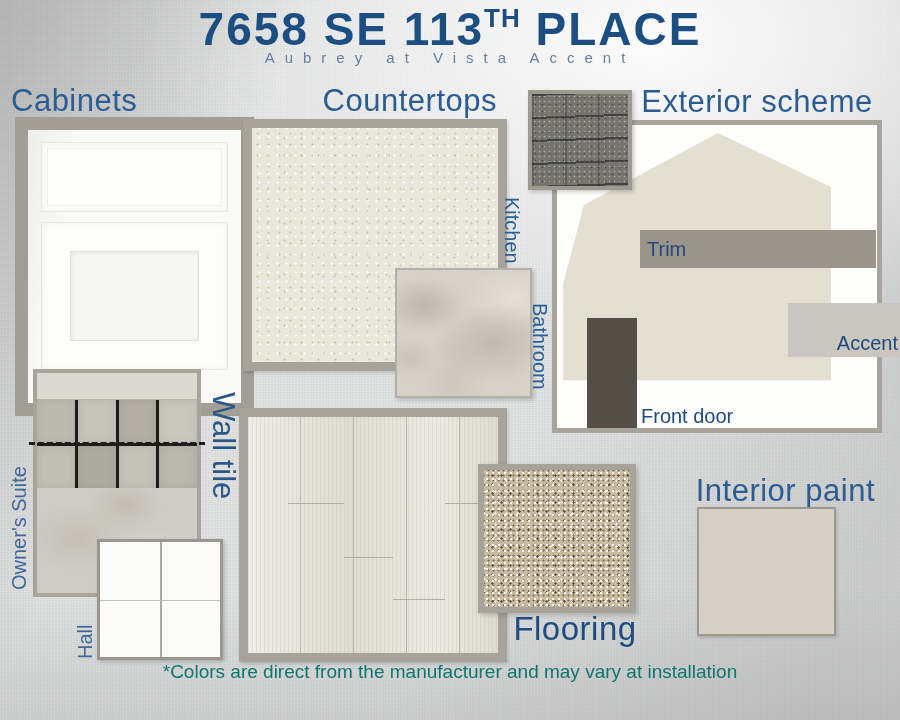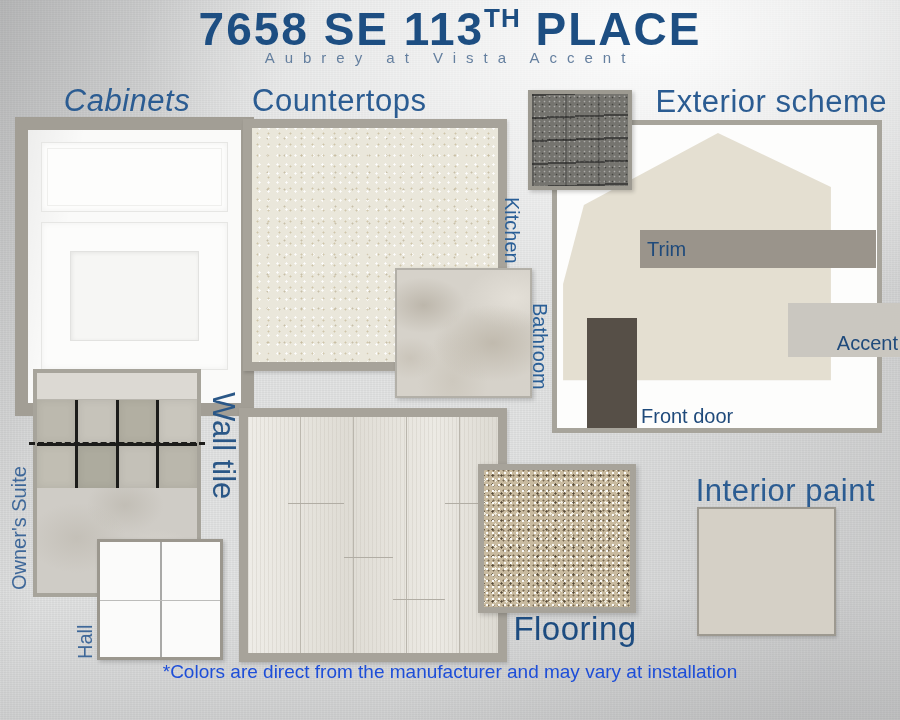--- a/index.html
+++ b/index.html
@@ -17,21 +17,21 @@
   .abs{position:absolute;}
   
   .title{top:2px;left:0;width:900px;text-align:center;color:#1d4e82;font-size:46px;font-weight:bold;letter-spacing:2px;}
   .title sup{font-size:26px;vertical-align:18px;letter-spacing:1px;}
   .subtitle{top:49px;left:0;width:900px;text-align:center;color:#647f9f;font-size:15px;letter-spacing:10px;}
   .heading{color:#2b5c92;font-size:31px;letter-spacing:0.5px;white-space:nowrap;}
   .small-label{color:#1f4a7b;font-size:20px;white-space:nowrap;}
   .vlabel{position:absolute;transform-origin:0 0;font-size:20px;color:#3f6899;white-space:nowrap;}
   .rot-cw{transform:rotate(90deg);}
   .rot-ccw{transform:rotate(-90deg);}
-  .footnotes{top:662px;left:0;width:900px;text-align:center;color:#1d4ed8;font-size:19px;line-height:19px;}
+  .footnotes{top:662px;left:0;width:900px;text-align:center;color:#0f766e;font-size:19px;line-height:19px;}
   
   .frame{border:9px solid #a7a39a;box-sizing:border-box;box-shadow:1px 2px 3px rgba(0,0,0,0.15);}
   
   .cab{left:15px;top:117px;width:213px;height:273px;border:13px solid #a29e95;background:#fafaf9;}
   .cab-inner{position:absolute;inset:0;background:linear-gradient(100deg, rgba(0,0,0,0.05), rgba(255,255,255,0) 22%);}
   .cab-drawer{position:absolute;left:13px;right:13px;top:12px;height:68px;background:#fdfdfc;border:1px solid #e6e6e4;box-shadow:inset 0 0 6px rgba(0,0,0,0.05);}
   .cab-drawer-in{position:absolute;inset:5px;border:1px solid #efefed;}
   .cab-door{position:absolute;left:13px;right:13px;top:92px;height:146px;background:#fcfcfb;border:1px solid #e6e6e4;box-shadow:inset 0 0 6px rgba(0,0,0,0.05);}
   .cab-door-panel{position:absolute;left:28px;right:28px;top:28px;bottom:28px;background:#f6f6f4;border:1px solid #e2e2e0;box-shadow:inset 1px 1px 4px rgba(0,0,0,0.07);}
   
@@ -97,21 +97,21 @@
     background-size:6px 6px,5px 5px,9px 9px,11px 11px;background-position:0 0,2px 3px,4px 1px,6px 5px;}
   
   .paint{left:697px;top:507px;width:139px;height:129px;background:#d5d0c6;border:2px solid #9d9990;box-sizing:border-box;box-shadow:1px 2px 3px rgba(0,0,0,0.15);}
 </style>
 </head>
 <body>
 
 <div class="abs title"><span>7658 SE 113</span><sup>TH</sup> <span>PLACE</span></div>
 <div class="abs subtitle">Aubrey at Vista Accent</div>
 
-<div class="abs heading" style="left:18px;top:83px;width:218px;text-align:center;font-style:italic;">Cabinets</div>
+<div class="abs heading" style="left:11px;top:83px;width:218px;">Cabinets</div>
 <div class="abs cab">
   <div class="cab-inner"></div>
   <div class="cab-drawer">
       <div class="cab-drawer-in"></div>
     </div>
   <div class="cab-door">
       <div class="cab-door-panel"></div>
     </div>
 </div>
 
@@ -131,27 +131,27 @@
 </div>
 <div class="vlabel rot-ccw" style="left:8px;top:590px;">Owner's Suite</div>
 <div class="vlabel rot-cw" style="left:241px;top:392px;font-size:31px;color:#2a5787;">Wall tile</div>
 
 <div class="abs hall-tile">
   <div class="hall-v"></div>
   <div class="hall-h"></div>
 </div>
 <div class="vlabel rot-ccw" style="left:74px;top:659px;">Hall</div>
 
-<div class="abs heading" style="left:252px;top:83px;width:245px;text-align:left;">Countertops</div>
+<div class="abs heading" style="left:252px;top:83px;width:245px;text-align:right;">Countertops</div>
 <div class="abs frame counter"></div>
 <div class="vlabel rot-cw" style="left:523px;top:197px;color:#2a5f97;">Kitchen</div>
 <div class="abs bath marble"></div>
 <div class="vlabel rot-cw" style="left:551px;top:303px;color:#2a5f97;">Bathroom</div>
 
-<div class="abs heading" style="left:627px;top:84px;width:260px;text-align:right;">Exterior scheme</div>
+<div class="abs heading" style="left:627px;top:84px;width:260px;text-align:center;">Exterior scheme</div>
 <div class="abs ext-panel">
   <div class="house"></div>
   <div class="trim-bar small-label" style="background:#9a948b;"><span>Trim</span></div>
   <div class="accent-rect" style="background:#cac7c0;">
       <span class="small-label">Accent</span>
     </div>
   <div class="door-rect" style="background:#564f47;"></div>
   <div class="door-label small-label">Front door</div>
 </div>
 <div class="abs roof"></div>

